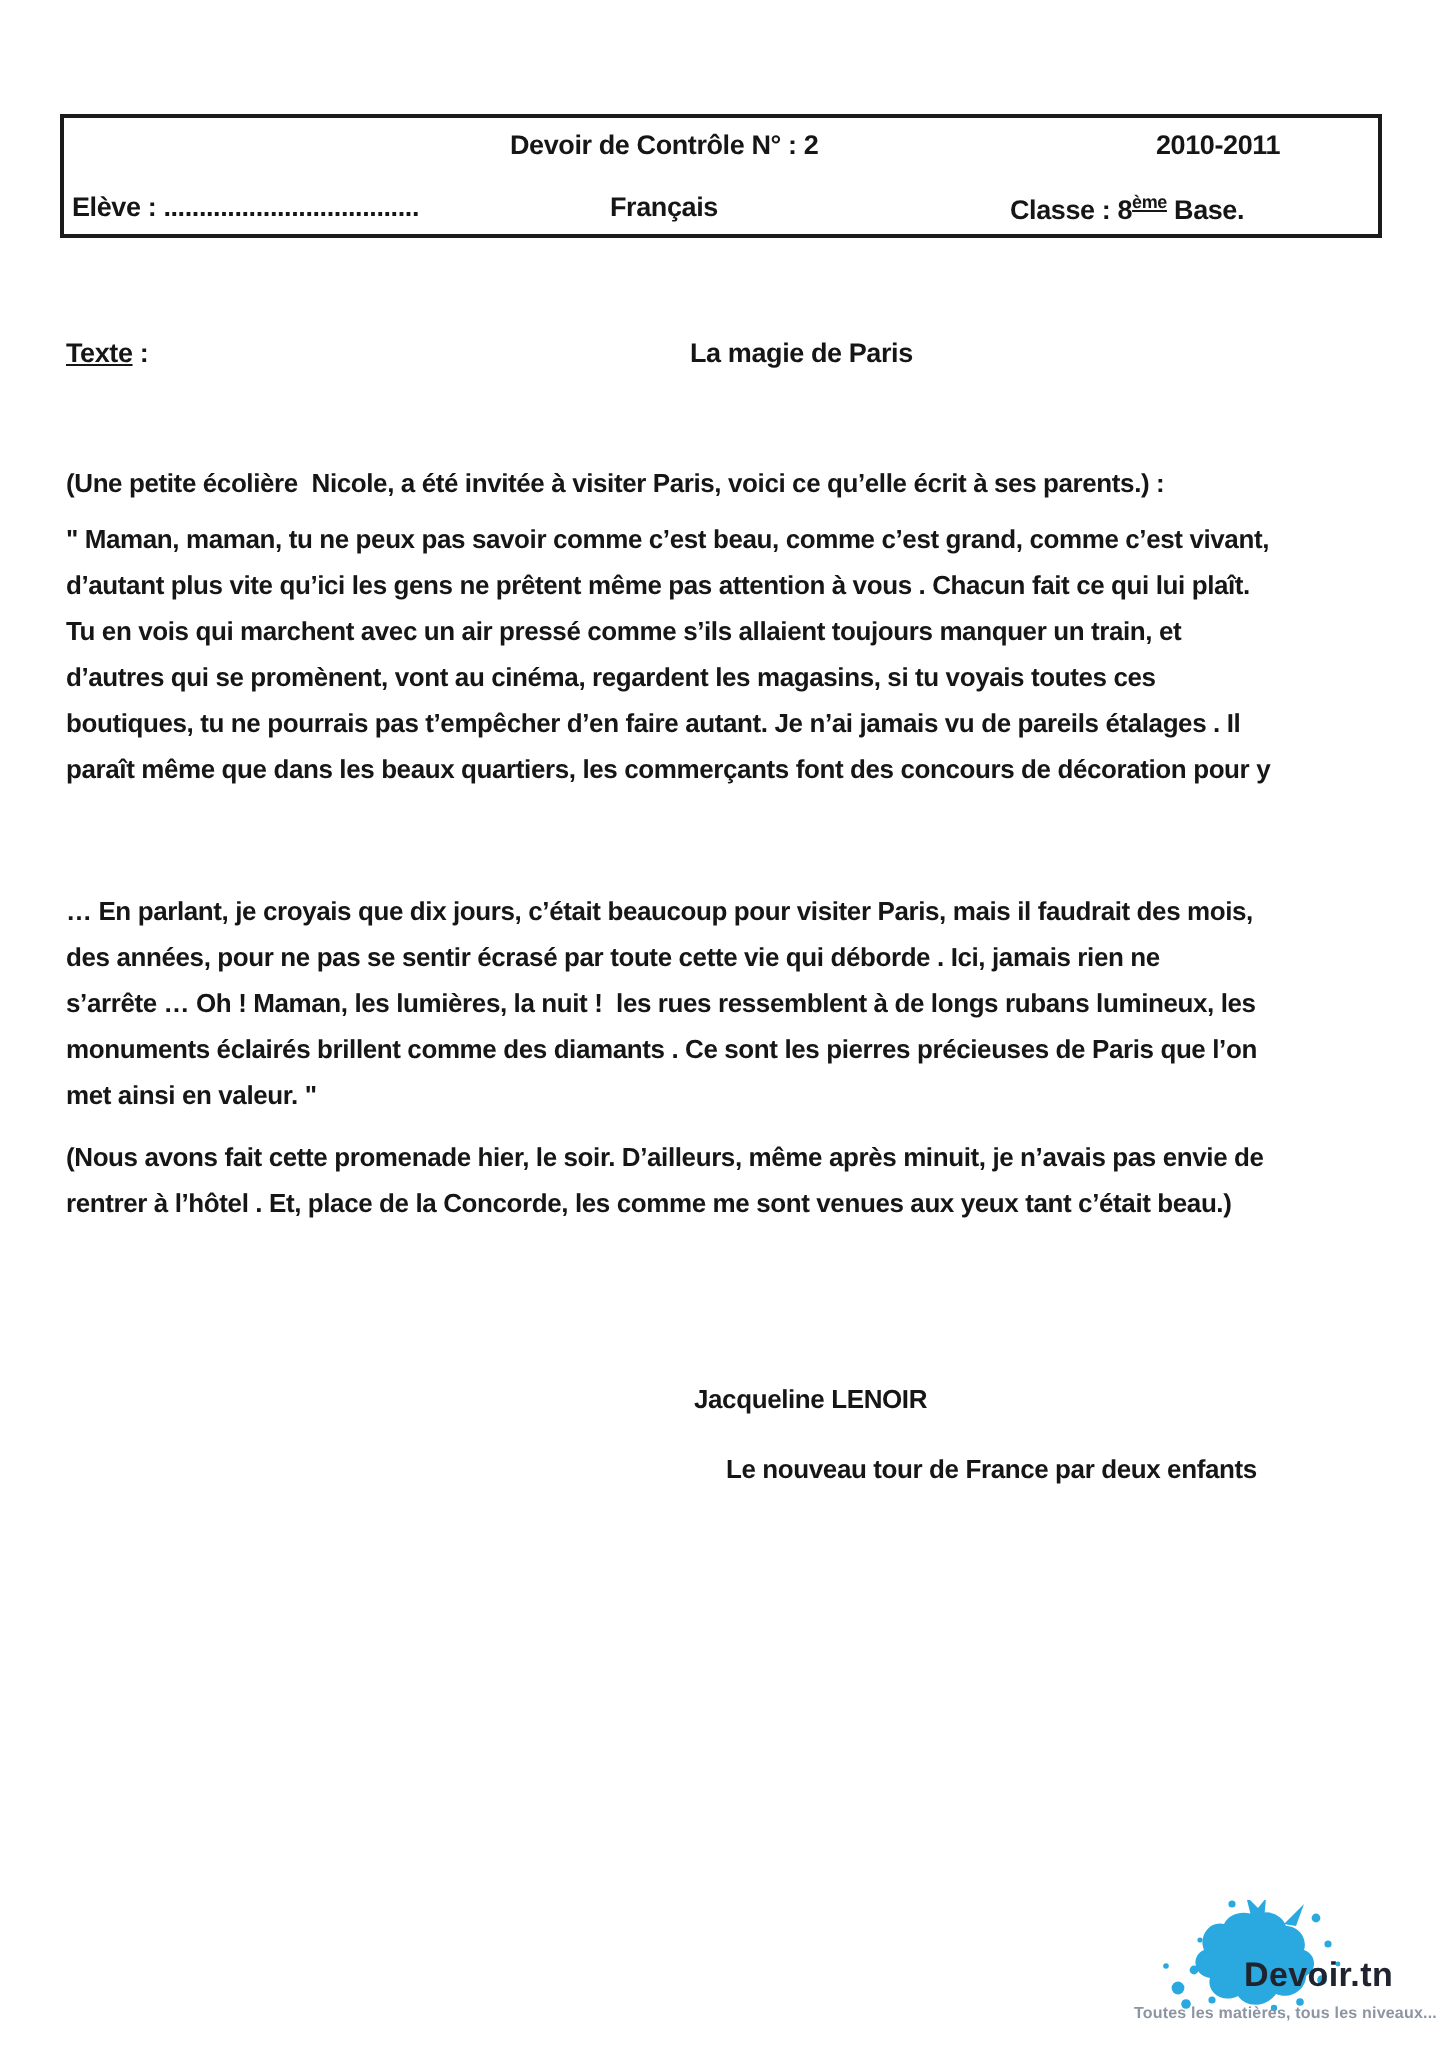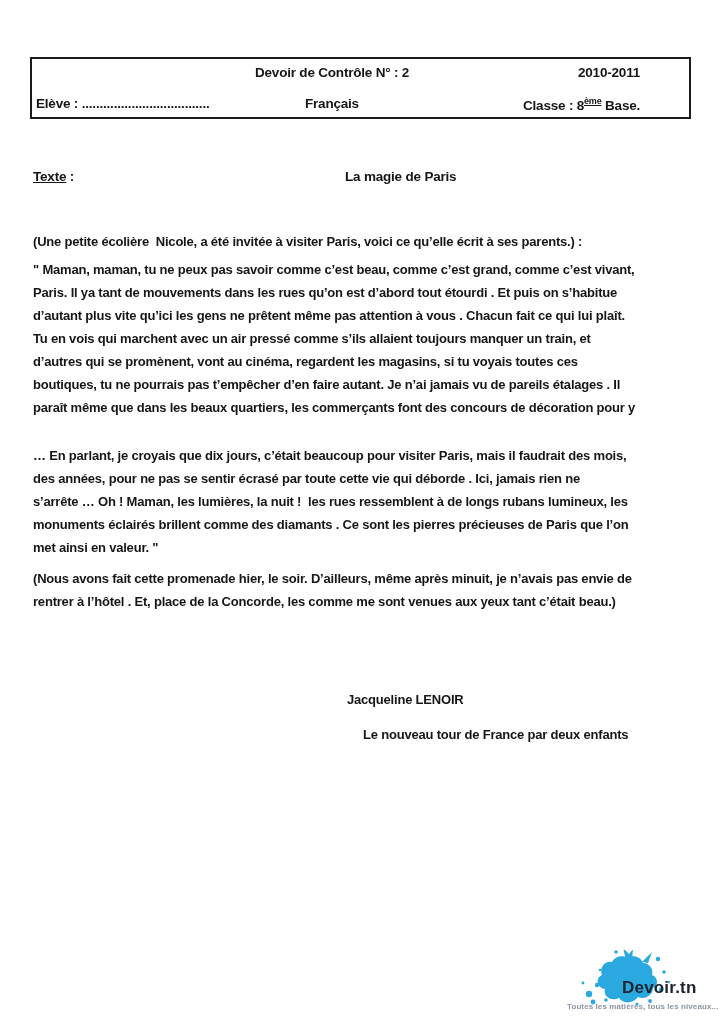--- a/index.html
+++ b/index.html
@@ -41,31 +41,30 @@
 </head>
 <body>
 
 <div class="page">
 
   <div class="abs header-box">
     <div class="abs hdr" style="left:223px;top:6px;">Devoir de Contrôle N° : 2</div>
     <div class="abs hdr" style="left:546px;top:6px;">2010-2011</div>
     <div class="abs hdr" style="left:4px;top:37px;"><span>Elève : </span><span>....................................</span></div>
     <div class="abs hdr" style="left:273px;top:37px;">Français</div>
-    <div class="abs hdr" style="left:491px;top:37px;text-align:center;"><span>Classe : 8</span><span class="sup">ème</span><span> Base.</span></div>
+    <div class="abs hdr" style="left:473px;top:37px;text-align:center;"><span>Classe : 8</span><span class="sup">ème</span><span> Base.</span></div>
   </div>
 
   <div class="abs texte-label" style="left:33px;top:169px;"><span class="u">Texte</span><span> :</span></div>
   <div class="abs magie-title" style="left:345px;top:169px;">La magie de Paris</div>
 
   <div class="abs line" style="left:33px;top:230px;">(Une petite écolière  Nicole, a été invitée à visiter Paris, voici ce qu’elle écrit à ses parents.) :</div>
 
   <div class="abs" style="left:33px;top:258px;">
     <div class="line">" Maman, maman, tu ne peux pas savoir comme c’est beau, comme c’est grand, comme c’est vivant,</div>
-    <div class="line">Paris. Il ya tant de mouvements dans les rues qu’on est d’abord tout étourdi . Et puis on s’habitue</div>
     <div class="line">d’autant plus vite qu’ici les gens ne prêtent même pas attention à vous . Chacun fait ce qui lui plaît.</div>
     <div class="line">Tu en vois qui marchent avec un air pressé comme s’ils allaient toujours manquer un train, et</div>
     <div class="line">d’autres qui se promènent, vont au cinéma, regardent les magasins, si tu voyais toutes ces</div>
     <div class="line">boutiques, tu ne pourrais pas t’empêcher d’en faire autant. Je n’ai jamais vu de pareils étalages . Il</div>
     <div class="line">paraît même que dans les beaux quartiers, les commerçants font des concours de décoration pour y</div>
   </div>
 
   <div class="abs" style="left:33px;top:444px;">
     <div class="line">… En parlant, je croyais que dix jours, c’était beaucoup pour visiter Paris, mais il faudrait des mois,</div>
     <div class="line">des années, pour ne pas se sentir écrasé par toute cette vie qui déborde . Ici, jamais rien ne</div>

